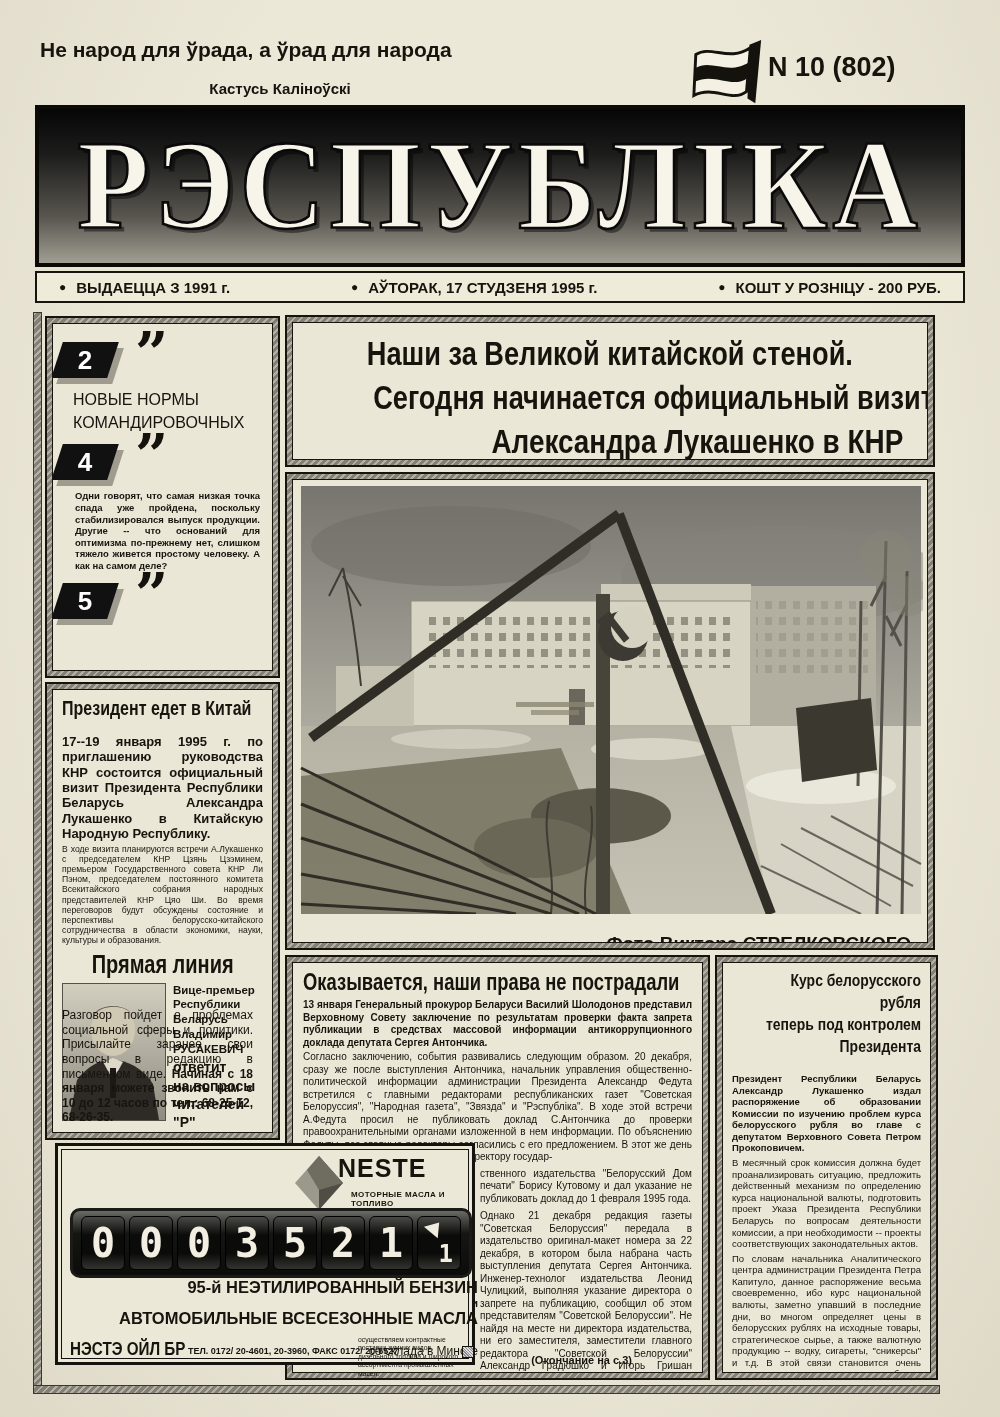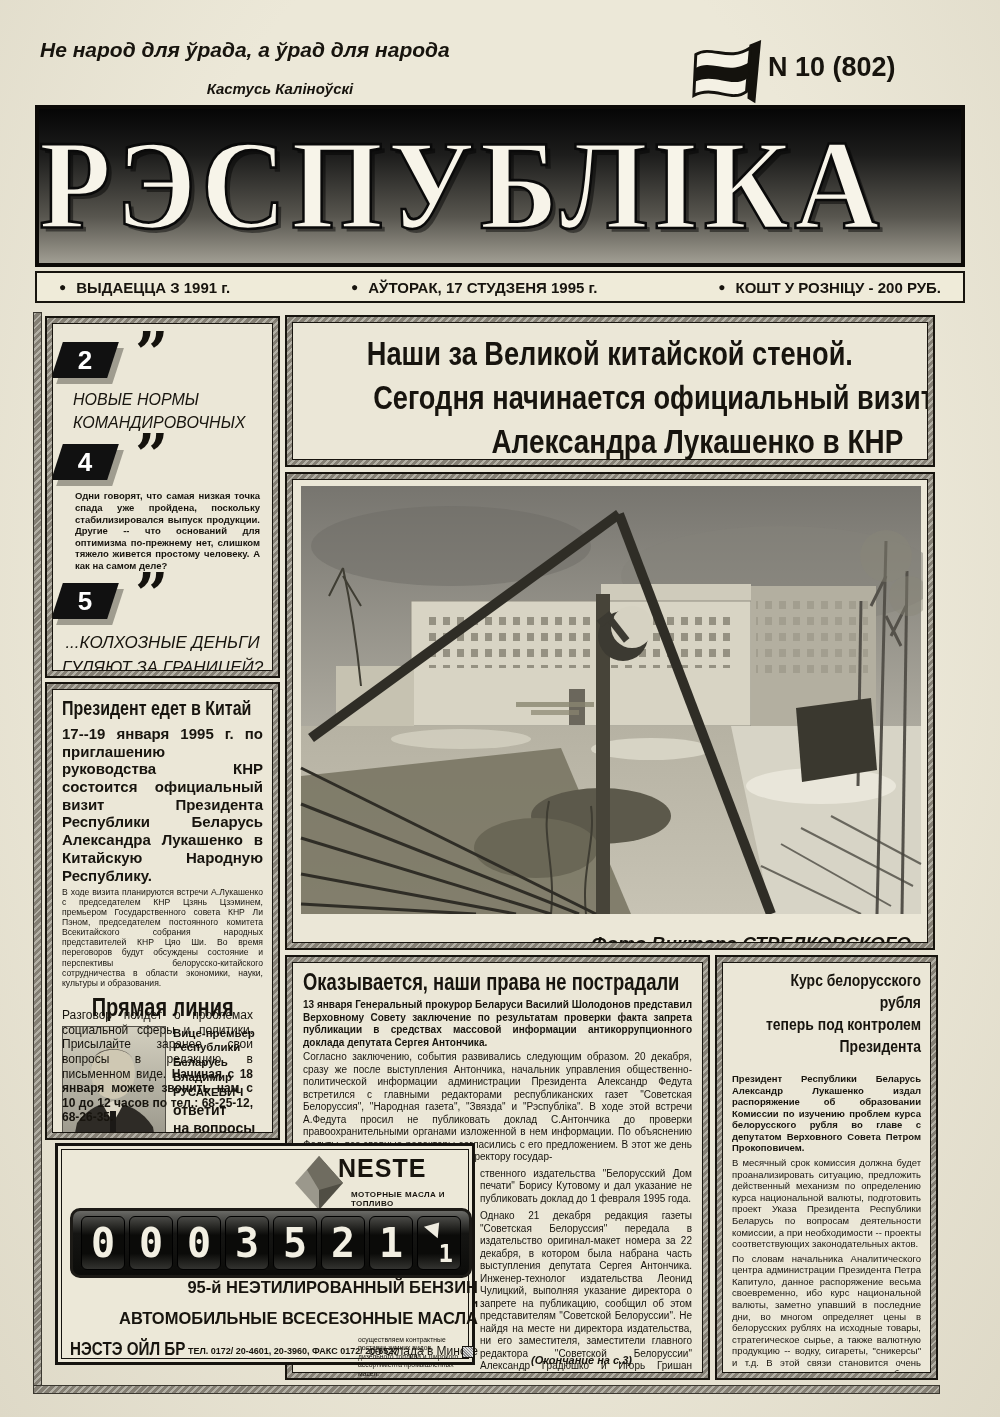--- a/index.html
+++ b/index.html
@@ -3,38 +3,38 @@
 <meta charset="utf-8">
 <style>
   html,body{margin:0;padding:0;}
   body{
     width:1000px;height:1417px;position:relative;overflow:hidden;
     background:radial-gradient(ellipse at 50% 40%, #ece8d8 55%, #ded9c7 100%);
     font-family:"Liberation Sans", sans-serif;color:#17140e;
   }
   .abs{position:absolute;}
   .b{font-weight:bold;}
-  .it{font-style:italic;}
+  .it{}
   .j{text-align:justify;}
   .pre{white-space:pre-line;}
   .cond{display:inline-block;transform:scaleX(0.8);transform-origin:0 50%;white-space:nowrap;}
   .condc{display:inline-block;transform:scaleX(0.8);transform-origin:50% 50%;white-space:nowrap;}
   .condr{display:inline-block;transform:scaleX(0.82);transform-origin:100% 50%;}
 
   
   .frame{position:absolute;box-sizing:border-box;border:2px solid #17140e;
     background:repeating-linear-gradient(135deg,#b3b0a5 0 2px,#847f74 2px 5px);}
   .frame>.inner{position:absolute;inset:5px;border:1px solid #17140e;background:#ebe7d7;overflow:hidden;}
 
   .hatchstrip{position:absolute;background:repeating-linear-gradient(135deg,#b3b0a5 0 2px,#847f74 2px 5px);border:1px solid #3a372f;}
 
   
   .masthead{position:absolute;left:35px;top:105px;width:930px;height:162px;box-sizing:border-box;
     border:4px solid #0c0a07;background:linear-gradient(180deg,#060606 0%,#1d1d1c 30%,#58564f 70%,#a19e93 100%);
-    display:flex;align-items:center;justify-content:flex-start;}
+    display:flex;align-items:center;justify-content:center;}
   .masthead span{
     font-family:"Liberation Serif", serif;font-weight:bold;font-size:118px;line-height:118px;
     color:#f7f4e9;letter-spacing:5px;-webkit-text-stroke:2.5px #0a0a0a;
     text-shadow:4px 4px 0 rgba(0,0,0,.45);transform:scaleY(1.08);}
   .datebar{position:absolute;left:35px;top:271px;width:930px;height:32px;box-sizing:border-box;
     border:2px solid #17140e;background:#efebd9;display:flex;align-items:center;
     justify-content:space-between;padding:0 22px;font-weight:bold;font-size:15px;}
   .datebar .item{display:flex;align-items:center;gap:10px;}
   .datebar .blt{font-size:12px;}
 
@@ -114,21 +114,20 @@
         </div>
       <div class="bigquote">”</div>
     </div>
     <div class="b j" style="font-size:9.5px;line-height:1.22;padding:2px 4px 0 14px;">Одни говорят, что самая низкая точка спада уже пройдена, поскольку стабилизировался выпуск продукции. Другие -- что оснований для оптимизма по-прежнему нет, слишком тяжело живется простому человеку. А как на самом деле?</div>
     <div class="badgerow" style="margin-top:8px;">
       <div class="badge">
           <span>5</span>
         </div>
       <div class="bigquote">”</div>
     </div>
-    <div class="it" style="font-size:17px;line-height:1.45;text-align:center;padding-top:4px;">...КОЛХОЗНЫЕ ДЕНЬГИ ГУЛЯЮТ ЗА ГРАНИЦЕЙ?</div>
   </div>
 </div>
 
 <div class="frame" style="left:285px;top:315px;width:650px;height:152px;">
   <div class="inner" style="padding:8px 10px;box-sizing:border-box;">
     <div style="text-align:center;font-weight:bold;font-size:34px;line-height:44px;">
       <span class="condc">Наши за Великой китайской стеной.</span><br>
       <span class="condc">Сегодня начинается официальный визит</span>
     </div>
     <div style="text-align:right;font-weight:bold;font-size:34px;line-height:44px;padding-right:14px;">
@@ -218,21 +217,21 @@
     </svg>
     <div class="b it" style="text-align:right;font-size:19px;padding:19px 10px 0 0;">Фото Виктора СТРЕЛКОВСКОГО</div>
   </div>
 </div>
 
 <div class="frame" style="left:45px;top:682px;width:235px;height:458px;">
   <div class="inner" style="padding:7px 9px;box-sizing:border-box;">
     <div style="font-size:20px;font-weight:bold;line-height:22px;">
       <span class="cond">Президент едет в Китай</span>
     </div>
-    <div class="b j" style="font-size:15px;line-height:1.18;margin-top:6px;">17--19 января 1995 г. по приглашению руководства КНР состоится официальный визит Президента Республики Беларусь Александра Лукашенко в Китайскую Народную Республику.</div>
+    <div class="b j" style="font-size:13px;line-height:1.18;margin-top:15px;">17--19 января 1995 г. по приглашению руководства КНР состоится официальный визит Президента Республики Беларусь Александра Лукашенко в Китайскую Народную Республику.</div>
     <div class="j" style="font-size:8.6px;line-height:1.17;margin-top:3px;">В ходе визита планируются встречи А.Лукашенко с председателем КНР Цзянь Цзэминем, премьером Государственного совета КНР Ли Пэном, председателем постоянного комитета Всекитайского собрания народных представителей КНР Цяо Ши. Во время переговоров будут обсуждены состояние и перспективы белорусско-китайского сотрудничества в области экономики, науки, культуры и образования.</div>
 
     <div style="text-align:center;font-size:25px;font-weight:bold;line-height:27px;margin-top:6px;">
       <span class="condc">Прямая линия</span>
     </div>
     <div style="display:flex;gap:7px;margin-top:5px;">
       <svg width="102" height="136" viewBox="0 0 102 136" style="flex:0 0 auto;border:1px solid #55524a;">
         <defs>
             <linearGradient id="pg" x1="0" y1="0" x2="0" y2="1">
           <stop offset="0" stop-color="#d3cfbf"></stop>

